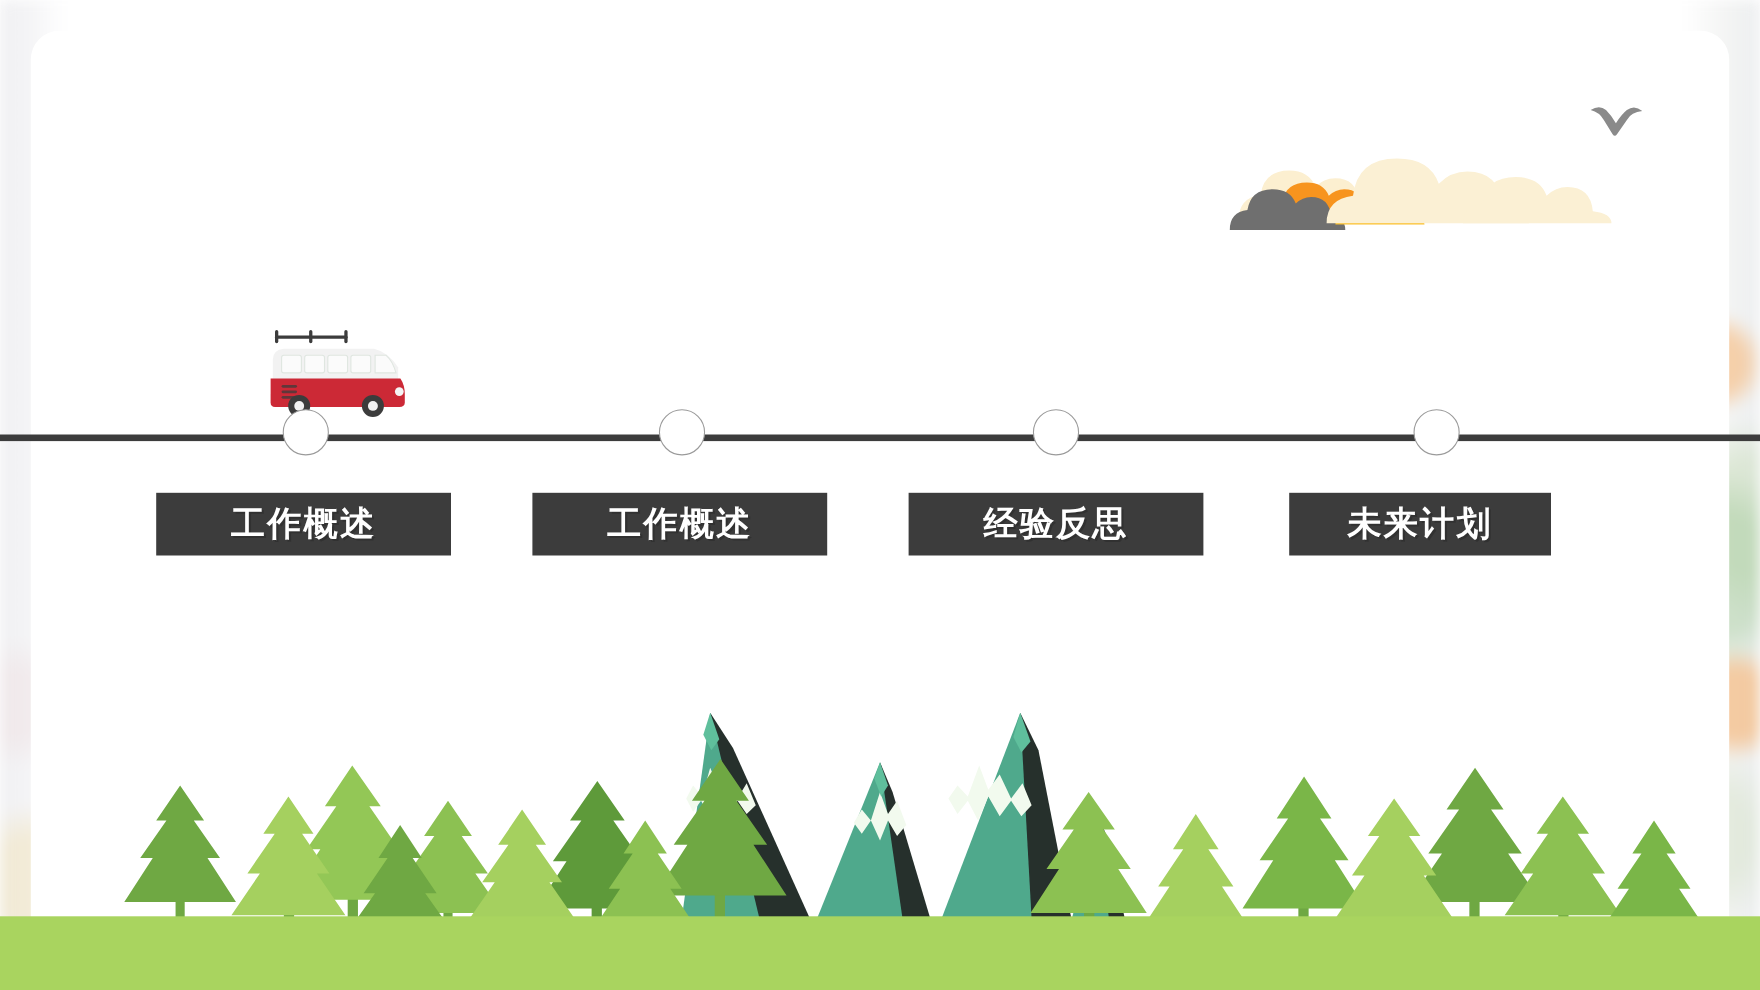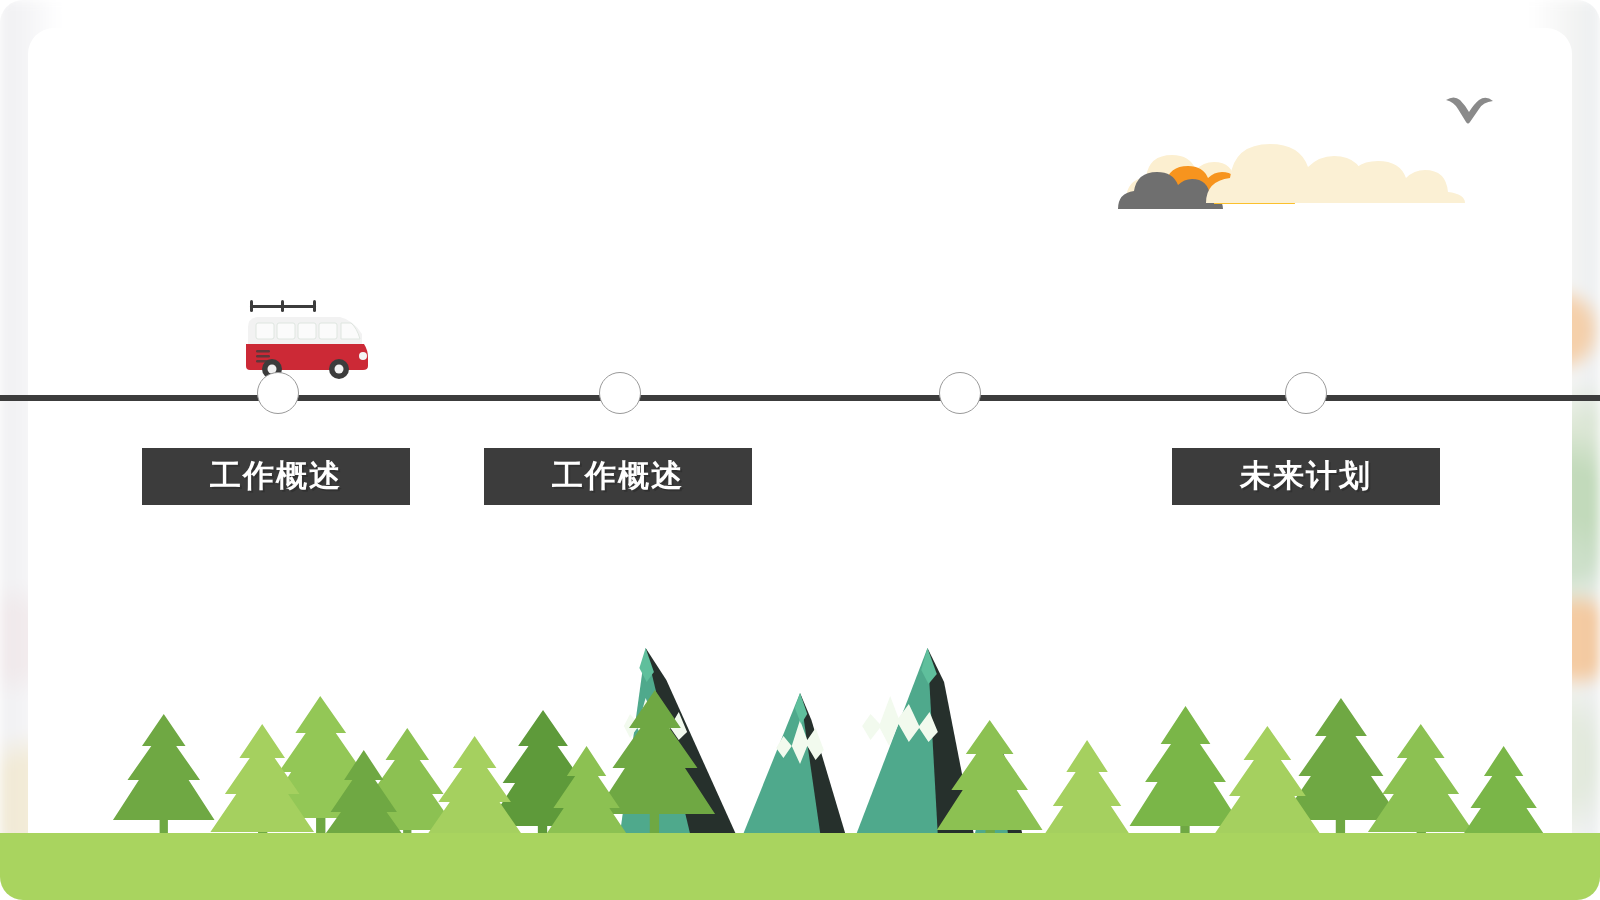--- a/index.html
+++ b/index.html
@@ -13,21 +13,20 @@
     overflow: hidden;
     font-family: "Liberation Sans", "DejaVu Sans", sans-serif;
   }
 
   #slide {
     position: relative;
     width: 1600px;
     height: 900px;
     overflow: hidden;
     background: #ffffff;
-    border-radius: 23px;
   }
 
   
   .backdrop {
     position: absolute;
     inset: 0;
     background:
       radial-gradient(circle at 1560px 330px, rgba(247,178,110,0.55) 0 26px, rgba(247,178,110,0) 46px),
       radial-gradient(circle at 1578px 640px, rgba(246,170,96,0.55) 0 30px, rgba(246,170,96,0) 52px),
       radial-gradient(circle at 1556px 520px, rgba(168,205,160,0.50) 0 55px, rgba(168,205,160,0) 95px),
@@ -314,17 +313,20 @@
   <div class="node" style="left:620px"></div>
   <div class="node" style="left:960px"></div>
   <div class="node" style="left:1306px"></div>
 
   <div class="label-box" style="left:142px;width:268px">
     <span class="txt">工作概述</span>
   </div>
   <div class="label-box" style="left:484px;width:268px">
     <span class="txt">工作概述</span>
   </div>
-  <div class="label-box" style="left:1172px;width:268px">
+  <div class="label-box" style="left:826px;width:268px">
+    <span class="txt">经验反思</span>
+  </div>
+  <div class="label-box" style="left:1172px;width:238px">
     <span class="txt">未来计划</span>
   </div>
 
 </div>
 
 </body></html>

